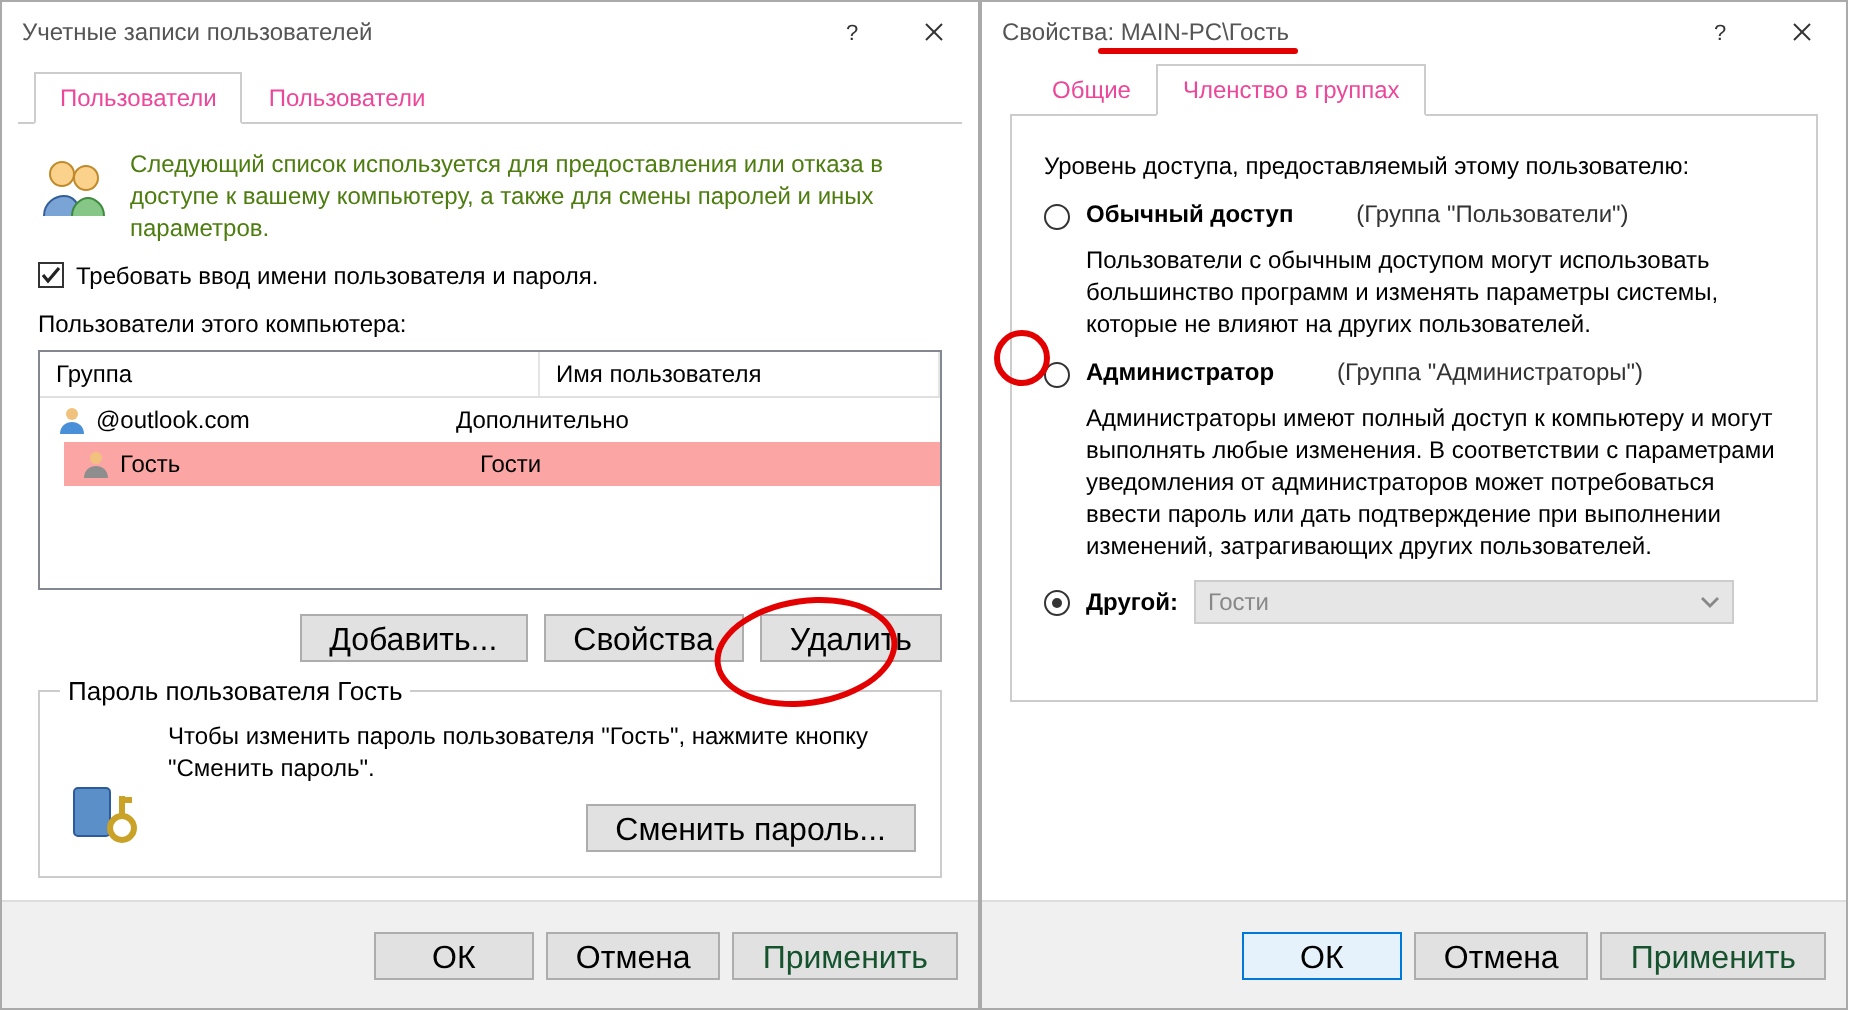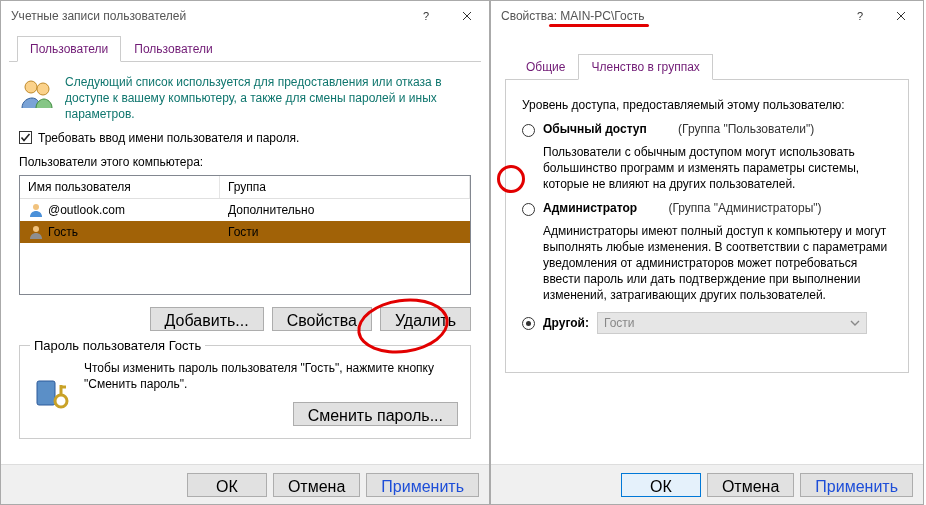--- a/index.html
+++ b/index.html
@@ -36,41 +36,41 @@
     color: #333;
   }
   .tb-btn svg { width: 10px; height: 10px; }
   .tabs {
     display: flex;
     padding: 0 8px;
     position: relative;
     border-bottom: 1px solid #ccc;
     margin: 4px 8px 0 8px;
   }
-  .tabs.inner { margin: 22px 14px 0 14px; }
+  .tabs.inner { margin: 0 14px 0 14px; }
   .tab {
     padding: 5px 12px 5px 12px;
     border: 1px solid transparent;
     position: relative;
     bottom: -1px;
     background: transparent;
-    color: #701a75;
+    color: #ec4899;
   }
   .tab.active {
     background: #fff;
     border: 1px solid #ccc;
     border-bottom: 1px solid #fff;
   }
   .content { padding: 12px 18px; }
   .intro-row { display: flex; gap: 10px; }
   .users-icon {
     width: 36px; height: 36px;
     flex-shrink: 0;
   }
-  .intro-text { color: #0f766e; line-height: 1.35; }
+  .intro-text { color: #4d7c0f; line-height: 1.35; }
   .checkbox-row { display: flex; align-items: center; gap: 6px; margin: 8px 0 10px 0; }
   .chk {
     width: 13px; height: 13px;
     border: 1px solid #333;
     display: inline-flex; align-items: center; justify-content: center;
     background: #fff;
   }
   .chk svg { width: 11px; height: 11px; }
   .section-label { margin: 2px 0 6px 0; }
   .listview {
@@ -90,53 +90,53 @@
   .lv-col.c1 { width: 200px; }
   .lv-col.c2 { flex: 1; }
   .lv-row {
     display: flex;
     align-items: center;
     padding: 2px 0;
   }
   .lv-row .cell { padding: 1px 8px; display: flex; align-items: center; gap: 4px; }
   .lv-row .cell.c1 { width: 200px; }
   .lv-row .cell.c2 { flex: 1; }
-  .lv-row.selected { background: #a16207; }
+  .lv-row.selected { background: #fca5a5; margin-left: 12px; }
   .row-icon { width: 16px; height: 16px; display:inline-block; }
   .btn {
     background: #e1e1e1;
     border: 1px solid #adadad;
     padding: 4px 14px;
     min-width: 80px;
     height: 24px;
     font-family: inherit;
     font-size: 16px;
   }
   .btn.highlight { border: 1px solid #0078d7; background: #e5f1fb; }
-  .btn.disabled { color: #1d4ed8; text-align: center; }
+  .btn.disabled { color: #14532d; text-align: center; }
   .btn-row { display: flex; gap: 8px; justify-content: flex-end; margin-top: 12px; }
   .groupbox {
     border: 1px solid #ccc;
     margin-top: 14px;
     padding: 14px 12px 12px 12px;
     position: relative;
   }
   .groupbox-title {
     position: absolute;
     top: -8px; left: 10px;
     background: #fff;
     padding: 0 4px;
     font-size: 13px;
   }
-  .pwd-row { display: flex; gap: 12px; align-items: center; }
+  .pwd-row { display: flex; gap: 12px; align-items: flex-end; }
   .key-icon { width: 40px; height: 40px; flex-shrink: 0; }
   .bottom-bar {
     position: absolute;
     bottom: 0; left: 0; right: 0;
-    height: 40px;
+    height: 54px;
     background: #f0f0f0;
     border-top: 1px solid #ddd;
     display: flex;
     align-items: center;
     justify-content: flex-end;
     gap: 6px;
     padding-right: 10px;
   }
   .bottom-bar.win2bar {  }
   .red-underline {
@@ -221,22 +221,22 @@
       <span class="chk">
         <svg viewBox="0 0 11 11">
             <polyline points="1.5,5.5 4,8.5 9.5,2" fill="none" stroke="#222" stroke-width="1.6"></polyline>
           </svg>
       </span>
       <span>Требовать ввод имени пользователя и пароля.</span>
     </div>
     <div class="section-label">Пользователи этого компьютера:</div>
     <div class="listview">
       <div class="lv-header">
+        <div class="lv-col c2">Группа</div>
         <div class="lv-col c1">Имя пользователя</div>
-        <div class="lv-col c2">Группа</div>
       </div>
       <div class="lv-row">
         <div class="cell c1">
           <span class="row-icon">
             <svg viewBox="0 0 16 16">
                 <circle cx="8" cy="5" r="3" fill="#f1c27d"></circle>
                 <path d="M2 15c0-4 3-6 6-6s6 2 6 6" fill="#4a90d9"></path>
               </svg>
           </span>
           <span>  @outlook.com</span>

